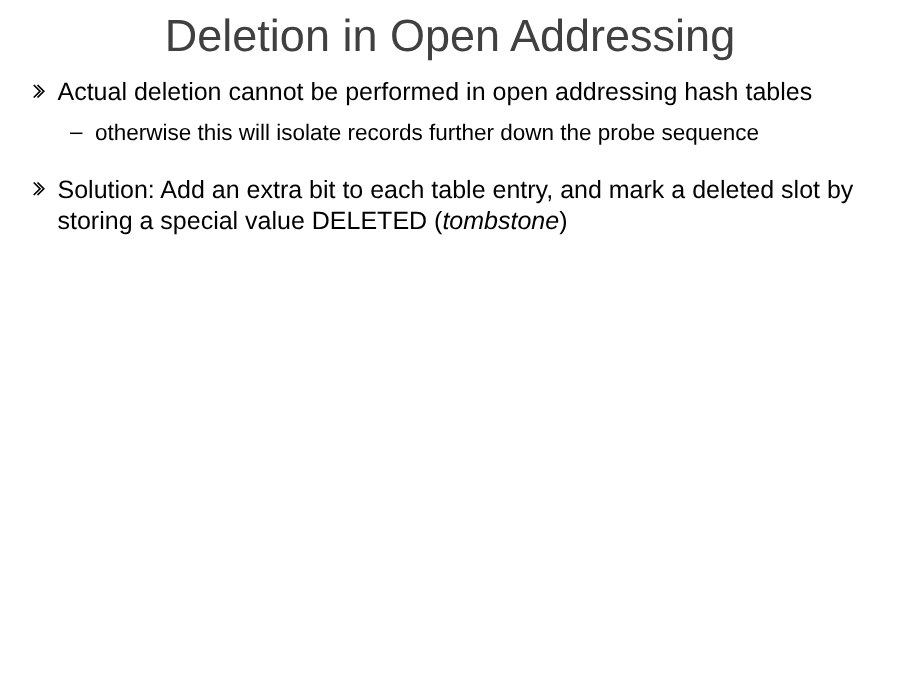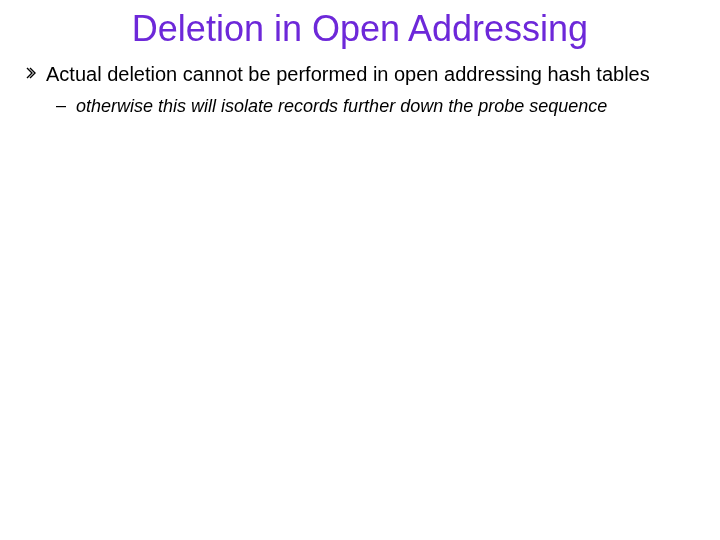--- a/index.html
+++ b/index.html
@@ -11,21 +11,21 @@
     overflow: hidden;
     position: relative;
   }
   .slide {
     width: 100%;
     height: 100%;
     padding: 8px 20px 20px 20px;
   }
   .title {
     font-size: 36px;
-    color: #6d28d9;
+    color: #404040;
     text-align: center;
     margin-bottom: 6px;
     font-weight: normal;
     padding-left: 40px;
     padding-right: 40px;
   }
   .bullet-item {
     display: flex;
     align-items: flex-start;
     margin-bottom: 6px;
@@ -57,21 +57,20 @@
     flex-shrink: 0;
     font-size: 18px;
     color: #000000;
     margin-right: 10px;
     line-height: 1.2;
   }
   .sub-bullet-text {
     font-size: 18px;
     color: #000000;
     line-height: 1.25;
-    font-style: italic;
   }
   .italic {
     font-style: italic;
   }
 </style>
 </head>
 <body>
 
 <div class="slide">
   <h1 class="title">Deletion in Open Addressing</h1>
@@ -84,13 +83,22 @@
         </svg>
     </div>
     <div class="bullet-text">Actual deletion cannot be performed in open addressing hash tables</div>
   </div>
 
   <div class="sub-bullet-item">
     <div class="sub-bullet-marker">–</div>
     <div class="sub-bullet-text">otherwise this will isolate records further down the probe sequence</div>
   </div>
 
+  <div class="bullet-item">
+    <div class="bullet-marker">
+      <svg width="10" height="12" viewBox="0 0 10 12">
+          <path d="M 1 1 L 6 6 L 1 11" stroke="#000" stroke-width="1.4" fill="none"></path>
+          <path d="M 4 1 L 9 6 L 4 11" stroke="#000" stroke-width="1.4" fill="none"></path>
+        </svg>
+    </div>
+    <div class="bullet-text"><span>Solution: Add an extra bit to each table entry, and mark a deleted slot by storing a special value DELETED (</span><span class="italic">tombstone</span><span>)</span></div>
+  </div>
 </div>
 
 </body></html>

